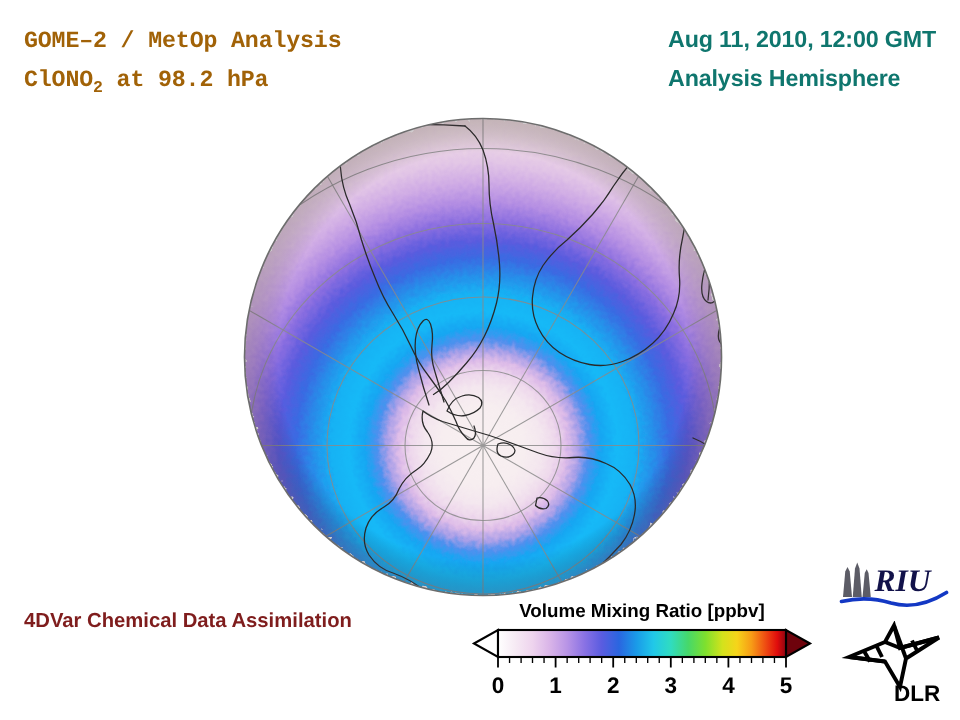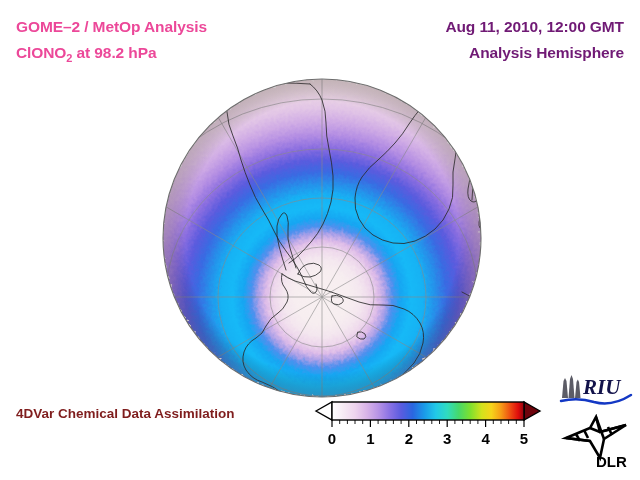--- a/index.html
+++ b/index.html
@@ -18,33 +18,34 @@
     overflow: hidden;
   }
 
   
   .hdr-left {
     position: absolute;
     left: 16px;
     top: 14px;
     font-size: 15.5px;
     font-weight: bold;
-    color: #ec4899;
+    color: #a16207;
     line-height: 26px;
     letter-spacing: -0.1px;
+    font-family: Liberation Mono, monospace;
   }
   .hdr-right {
     position: absolute;
     right: 16px;
     top: 14px;
     font-size: 15.5px;
     font-weight: bold;
-    color: #701a75;
+    color: #0f766e;
     line-height: 26px;
-    text-align: right;
+    text-align: left;
     letter-spacing: -0.1px;
   }
   .hdr-line { white-space: nowrap; }
   .sub { font-size: 11px; vertical-align: sub; }
 
   
   #globe-wrap {
     position: absolute;
     left: 162px;
     top: 78px;
@@ -228,20 +229,21 @@
 
       <circle cx="160" cy="160" r="159" fill="none" stroke="#6d6d6d" stroke-width="1.1"></circle>
     </svg>
   </div>
 
   <div class="footer-left">
     <div class="footer-line">4DVar Chemical Data Assimilation</div>
   </div>
 
   <div id="cbar-block">
+    <div id="cbar-title">Volume Mixing Ratio [ppbv]</div>
     <svg id="cbar-svg" width="232" height="56" viewBox="0 0 232 56">
       <defs>
         <linearGradient id="cbarGrad" x1="0" y1="0" x2="1" y2="0">
           <stop offset="0.00" stop-color="#ffffff"></stop>
           <stop offset="0.06" stop-color="#f6eaf4"></stop>
           <stop offset="0.12" stop-color="#eed4ee"></stop>
           <stop offset="0.18" stop-color="#d9b4e8"></stop>
           <stop offset="0.24" stop-color="#b894e6"></stop>
           <stop offset="0.30" stop-color="#8a72e4"></stop>
           <stop offset="0.36" stop-color="#5a5ce0"></stop>

